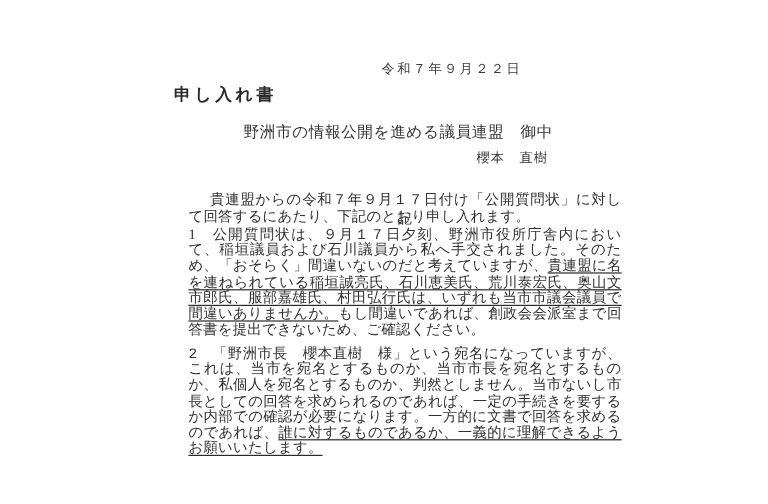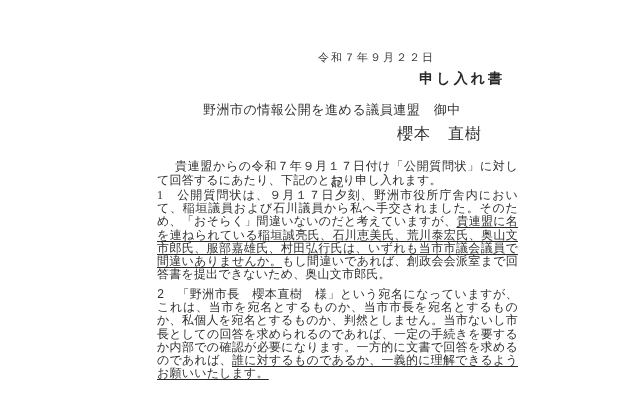--- a/index.html
+++ b/index.html
@@ -24,39 +24,39 @@
     text-align: right;
     font-size: 11px;
     letter-spacing: 2px;
     color: #3a3a3a;
   }
   .title {
     position: absolute;
     top: 70px;
     left: 145px;
     width: 360px;
-    text-align: right;
+    text-align: left;
     font-size: 14px;
     font-weight: bold;
     letter-spacing: 3px;
     color: #2a2a2a;
   }
   .addressee {
     position: absolute;
     top: 101px;
     left: 203px;
     font-size: 13px;
     letter-spacing: 0.5px;
     color: #333333;
   }
   .sender {
     position: absolute;
     top: 124px;
     left: 397px;
-    font-size: 16px;
+    font-size: 11px;
     letter-spacing: 1px;
     color: #333333;
   }
   .intro {
     position: absolute;
     top: 160px;
     left: 157px;
     width: 361px;
     font-size: 12px;
     line-height: 13.5px;
@@ -96,15 +96,15 @@
 </head>
 <body>
 
 <div class="canvas">
   <div class="date">令和７年９月２２日</div>
   <div class="title">申し入れ書</div>
   <div class="addressee">野洲市の情報公開を進める議員連盟　御中</div>
   <div class="sender">櫻本　直樹</div>
   <div class="intro">貴連盟からの令和７年９月１７日付け「公開質問状」に対して回答するにあたり、下記のとおり申し入れます。</div>
   <div class="record">記</div>
-  <div class="item item1"><span>1　公開質問状は、９月１７日夕刻、野洲市役所庁舎内において、稲垣議員および石川議員から私へ手交されました。そのため、「おそらく」間違いないのだと考えていますが、</span><span class="u">貴連盟に名を連ねられている稲垣誠亮氏、石川恵美氏、荒川泰宏氏、奥山文市郎氏、服部嘉雄氏、村田弘行氏は、いずれも当市市議会議員で間違いありませんか。</span><span>もし間違いであれば、創政会会派室まで回答書を提出できないため、奥山文市郎氏。</span></div>
+  <div class="item item1"><span>1　公開質問状は、９月１７日夕刻、野洲市役所庁舎内において、稲垣議員および石川議員から私へ手交されました。そのため、「おそらく」間違いないのだと考えていますが、</span><span class="u">貴連盟に名を連ねられている稲垣誠亮氏、石川恵美氏、荒川泰宏氏、奥山文市郎氏、服部嘉雄氏、村田弘行氏は、いずれも当市市議会議員で間違いありませんか。</span><span>もし間違いであれば、創政会会派室まで回答書を提出できないため、ご確認ください。</span></div>
   <div class="item item2"><span>2　「野洲市長　櫻本直樹　様」という宛名になっていますが、これは、当市を宛名とするものか、当市市長を宛名とするものか、私個人を宛名とするものか、判然としません。当市ないし市長としての回答を求められるのであれば、一定の手続きを要するか内部での確認が必要になります。一方的に文書で回答を求めるのであれば、</span><span class="u">誰に対するものであるか、一義的に理解できるようお願いいたします。</span></div>
 </div>
 
 </body></html>

